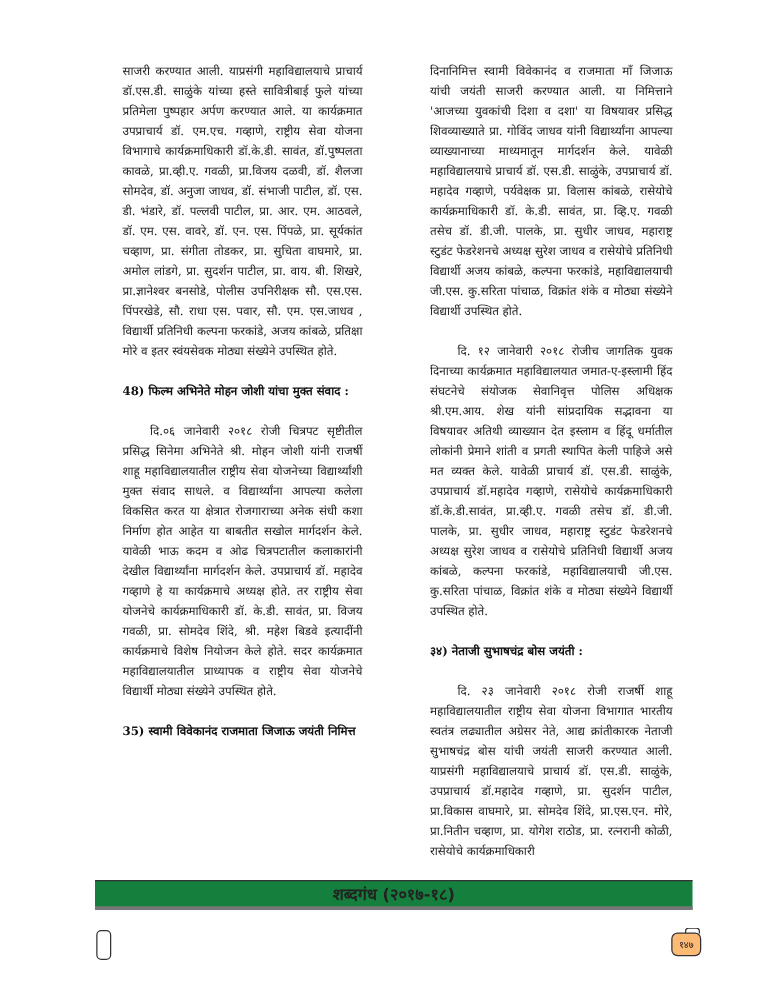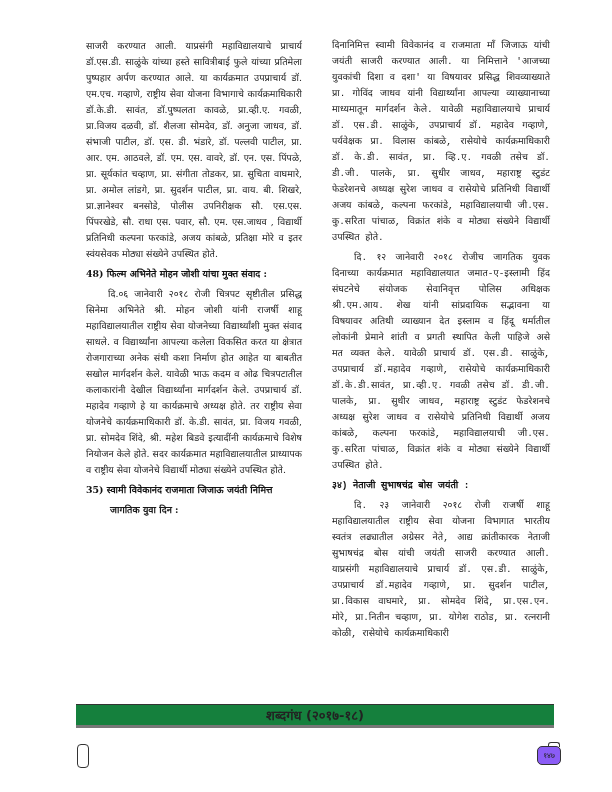--- a/index.html
+++ b/index.html
@@ -4,60 +4,59 @@
 <style>
   html, body { margin: 0; padding: 0; background: #ffffff; }
   body { width: 612px; height: 792px; position: relative; overflow: hidden; }
   .page { position: absolute; left: 0; top: 0; width: 612px; height: 792px; }
   .col {
     position: absolute; top: 34px; width: 224px;
     font-family: "DejaVu Serif", serif; font-size: 9.4px; line-height: 16px;
     color: #1a1a1a; text-align: justify;
   }
   .col-left { left: 82px; }
-  .col-right { left: 328px; width: 226px; font-family: Liberation Mono, monospace; }
-  .col p { margin: 4px; }
+  .col-right { left: 328px; width: 226px; }
+  .col p { margin: 16px; }
   .col .indent { text-indent: 22px; }
   .col .heading { font-weight: bold; color: #111; }
   .col .subheading { font-weight: bold; padding-left: 20px; }
   .col .subheading2 { font-weight: bold; padding-left: 24px; }
   .footer {
     position: absolute; left: 76px; top: 704px; width: 478px; height: 20px;
     border-top: 1px solid #333; border-bottom: 3px solid #777;
     background: #15803d;
   }
   .scroll-left {
     position: absolute; left: 77px; top: 744px; width: 10px; height: 22px;
     border: 1px solid #333; border-radius: 4px; background: #fff;
   }
   .footer-title {
     position: absolute; left: 0; right: 0; top: 1px; text-align: center;
     font-family: "DejaVu Sans", sans-serif; font-weight: bold; font-size: 13px; color: #222;
   }
   .page-num {
     position: absolute; left: 537px; top: 746px; width: 22px; height: 17px;
-    border: 1px solid #333; border-radius: 5px; background: #8b5cf6;
+    border: 1px solid #333; border-radius: 5px; background: #fdba74;
     font-family: "DejaVu Sans", sans-serif; font-size: 7.5px; text-align: center; line-height: 17px; color: #222;
   }
   .page-num-curl {
     position: absolute; left: 548px; top: 742px; width: 10px; height: 4px;
     border: 1px solid #333; border-bottom: none; border-radius: 3px 3px 0 0; background: #fff;
   }
 </style>
 </head>
 <body>
 
 <div class="page">
 
   <div class="col col-left">
     <p>साजरी करण्यात आली. याप्रसंगी महाविद्यालयाचे प्राचार्य डॉ.एस.डी. साळुंके यांच्या हस्ते सावित्रीबाई फुले यांच्या प्रतिमेला पुष्पहार अर्पण करण्यात आले. या कार्यक्रमात उपप्राचार्य डॉ. एम.एच. गव्हाणे, राष्ट्रीय सेवा योजना विभागाचे कार्यक्रमाधिकारी डॉ.के.डी. सावंत, डॉ.पुष्पलता कावळे, प्रा.व्ही.ए. गवळी, प्रा.विजय दळवी, डॉ. शैलजा सोमदेव, डॉ. अनुजा जाधव, डॉ. संभाजी पाटील, डॉ. एस. डी. भंडारे, डॉ. पल्लवी पाटील, प्रा. आर. एम. आठवले, डॉ. एम. एस. वावरे, डॉ. एन. एस. पिंपळे, प्रा. सूर्यकांत चव्हाण, प्रा. संगीता तोडकर, प्रा. सुचिता वाघमारे, प्रा. अमोल लांडगे, प्रा. सुदर्शन पाटील, प्रा. वाय. बी. शिखरे, प्रा.ज्ञानेश्वर बनसोडे, पोलीस उपनिरीक्षक सौ. एस.एस. पिंपरखेडे, सौ. राधा एस. पवार, सौ. एम. एस.जाधव , विद्यार्थी प्रतिनिधी कल्पना फरकांडे, अजय कांबळे, प्रतिक्षा मोरे व इतर स्वंयसेवक मोठ्या संख्येने उपस्थित होते.</p>
     <p class="heading">48) फिल्म अभिनेते मोहन जोशी यांचा मुक्त संवाद :</p>
     <p class="indent">दि.०६ जानेवारी २०१८ रोजी चित्रपट सृष्टीतील प्रसिद्ध सिनेमा अभिनेते श्री. मोहन जोशी यांनी राजर्षी शाहू महाविद्यालयातील राष्ट्रीय सेवा योजनेच्या विद्यार्थ्यांशी मुक्त संवाद साधले. व विद्यार्थ्यांना आपल्या कलेला विकसित करत या क्षेत्रात रोजगाराच्या अनेक संधी कशा निर्माण होत आहेत या बाबतीत सखोल मार्गदर्शन केले. यावेळी भाऊ कदम व ओढ चित्रपटातील कलाकारांनी देखील विद्यार्थ्यांना मार्गदर्शन केले. उपप्राचार्य डॉ. महादेव गव्हाणे हे या कार्यक्रमाचे अध्यक्ष होते. तर राष्ट्रीय सेवा योजनेचे कार्यक्रमाधिकारी डॉ. के.डी. सावंत, प्रा. विजय गवळी, प्रा. सोमदेव शिंदे, श्री. महेश बिडवे इत्यादींनी कार्यक्रमाचे विशेष नियोजन केले होते. सदर कार्यक्रमात महाविद्यालयातील प्राध्यापक व राष्ट्रीय सेवा योजनेचे विद्यार्थी मोठ्या संख्येने उपस्थित होते.</p>
     <p class="heading">35) स्वामी विवेकानंद राजमाता जिजाऊ जयंती निमित्त</p>
-    <p class="subheading2">जागतिक युवा दिन :</p>
   </div>
 
   <div class="col col-right">
     <p>दिनानिमित्त स्वामी विवेकानंद व राजमाता माँ जिजाऊ यांची जयंती साजरी करण्यात आली. या निमित्ताने 'आजच्या युवकांची दिशा व दशा' या विषयावर प्रसिद्ध शिवव्याख्याते प्रा. गोविंद जाधव यांनी विद्यार्थ्यांना आपल्या व्याख्यानाच्या माध्यमातून मार्गदर्शन केले. यावेळी महाविद्यालयाचे प्राचार्य डॉ. एस.डी. साळुंके, उपप्राचार्य डॉ. महादेव गव्हाणे, पर्यवेक्षक प्रा. विलास कांबळे, रासेयोचे कार्यक्रमाधिकारी डॉ. के.डी. सावंत, प्रा. व्हि.ए. गवळी तसेच डॉ. डी.जी. पालके, प्रा. सुधीर जाधव, महाराष्ट्र स्टुडंट फेडरेशनचे अध्यक्ष सुरेश जाधव व रासेयोचे प्रतिनिधी विद्यार्थी अजय कांबळे, कल्पना फरकांडे, महाविद्यालयाची जी.एस. कु.सरिता पांचाळ, विक्रांत शंके व मोठ्या संख्येने विद्यार्थी उपस्थित होते.</p>
     <p class="indent">दि. १२ जानेवारी २०१८ रोजीच जागतिक युवक दिनाच्या कार्यक्रमात महाविद्यालयात जमात-ए-इस्लामी हिंद संघटनेचे संयोजक सेवानिवृत्त पोलिस अधिक्षक श्री.एम.आय. शेख यांनी सांप्रदायिक सद्भावना या विषयावर अतिथी व्याख्यान देत इस्लाम व हिंदू धर्मातील लोकांनी प्रेमाने शांती व प्रगती स्थापित केली पाहिजे असे मत व्यक्त केले. यावेळी प्राचार्य डॉ. एस.डी. साळुंके, उपप्राचार्य डॉ.महादेव गव्हाणे, रासेयोचे कार्यक्रमाधिकारी डॉ.के.डी.सावंत, प्रा.व्ही.ए. गवळी तसेच डॉ. डी.जी. पालके, प्रा. सुधीर जाधव, महाराष्ट्र स्टुडंट फेडरेशनचे अध्यक्ष सुरेश जाधव व रासेयोचे प्रतिनिधी विद्यार्थी अजय कांबळे, कल्पना फरकांडे, महाविद्यालयाची जी.एस. कु.सरिता पांचाळ, विक्रांत शंके व मोठ्या संख्येने विद्यार्थी उपस्थित होते.</p>
     <p class="heading">३४) नेताजी सुभाषचंद्र बोस जयंती :</p>
     <p class="indent">दि. २३ जानेवारी २०१८ रोजी राजर्षी शाहू महाविद्यालयातील राष्ट्रीय सेवा योजना विभागात भारतीय स्वतंत्र लढ्यातील अग्रेसर नेते, आद्य क्रांतीकारक नेताजी सुभाषचंद्र बोस यांची जयंती साजरी करण्यात आली. याप्रसंगी महाविद्यालयाचे प्राचार्य डॉ. एस.डी. साळुंके, उपप्राचार्य डॉ.महादेव गव्हाणे, प्रा. सुदर्शन पाटील, प्रा.विकास वाघमारे, प्रा. सोमदेव शिंदे, प्रा.एस.एन. मोरे, प्रा.नितीन चव्हाण, प्रा. योगेश राठोड, प्रा. रत्नरानी कोळी, रासेयोचे कार्यक्रमाधिकारी</p>
   </div>
 
   <div class="footer">

